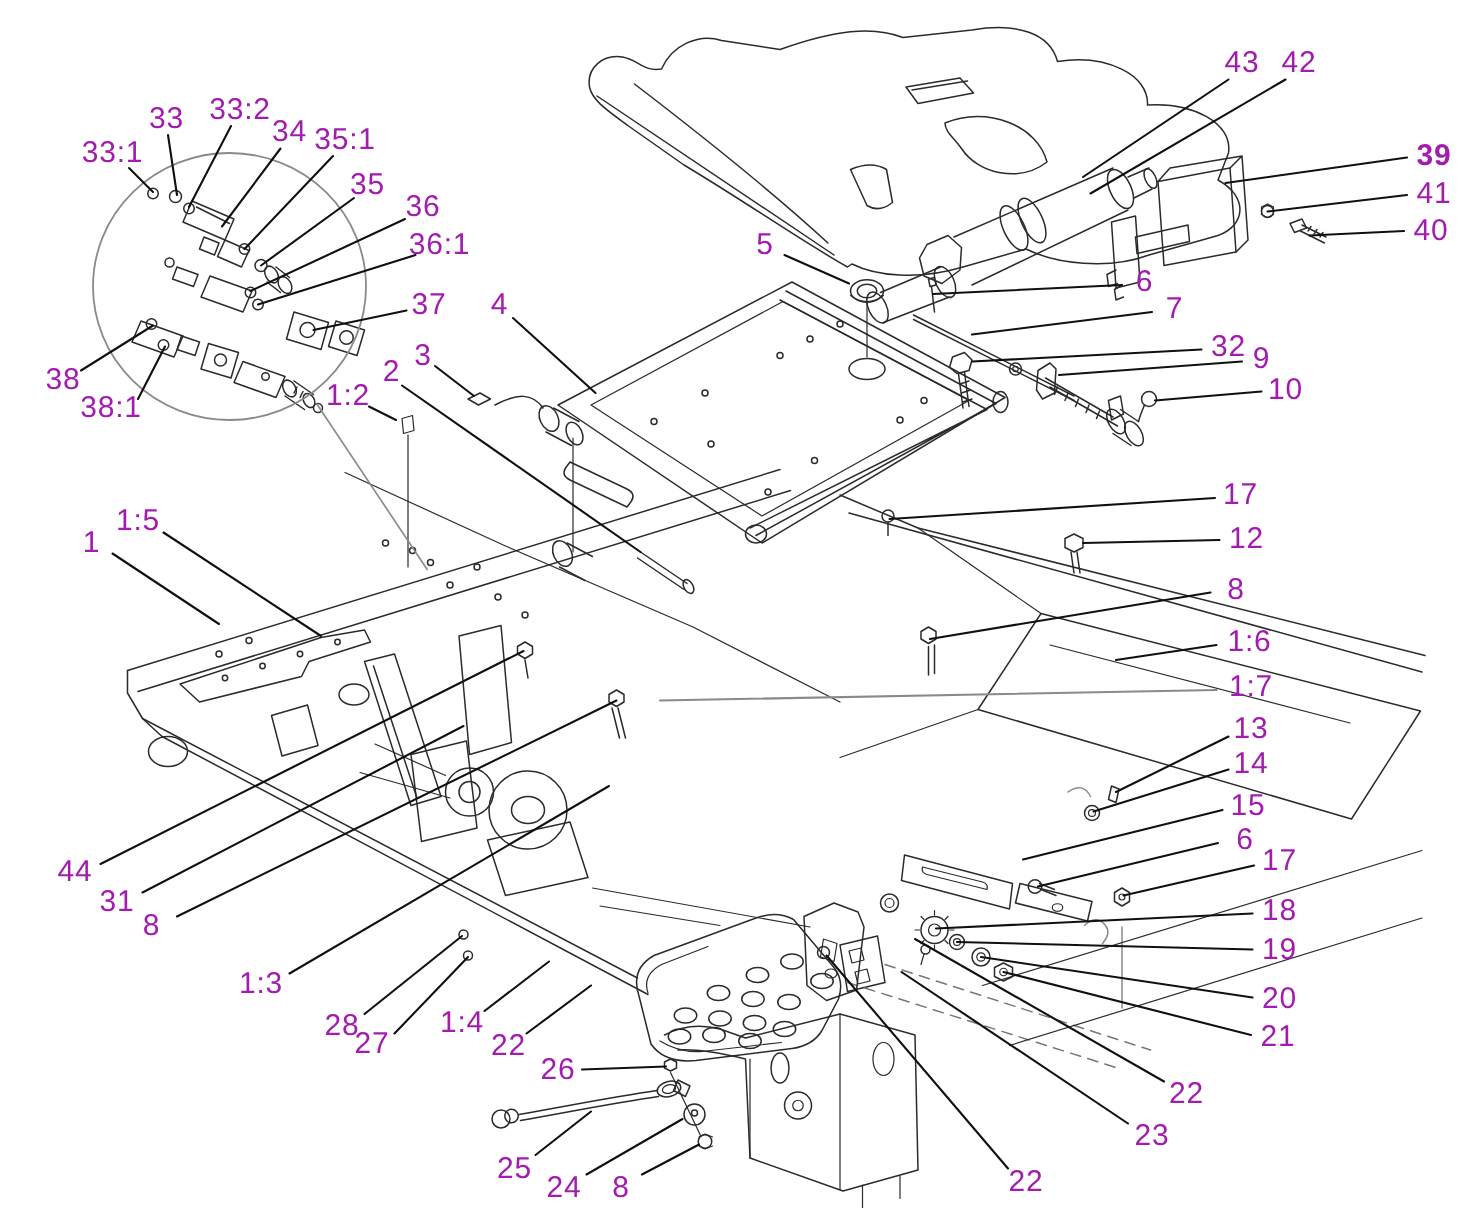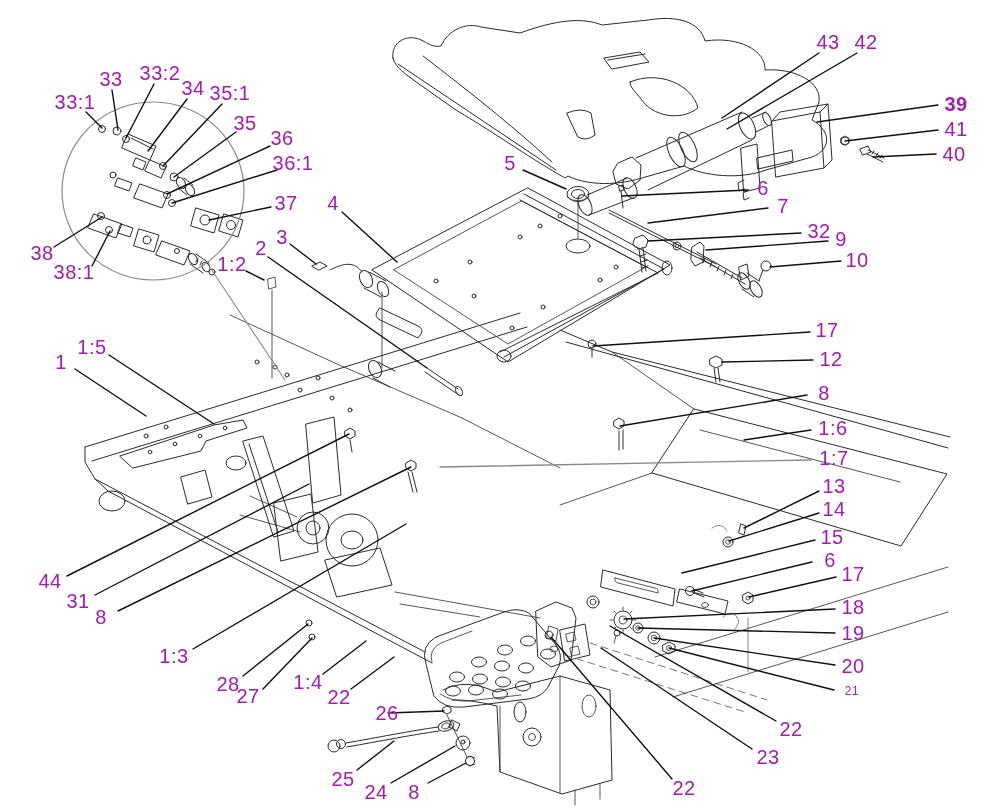--- a/index.html
+++ b/index.html
@@ -379,32 +379,32 @@
       <div class="callout" style="left: 833px; top: 428px; font-size: 20px;">1:6</div>
       <div class="callout" style="left: 834px; top: 458px; font-size: 20px;">1:7</div>
       <div class="callout" style="left: 834px; top: 486px; font-size: 20px;">13</div>
       <div class="callout" style="left: 834px; top: 509px; font-size: 20px;">14</div>
       <div class="callout" style="left: 832px; top: 537px; font-size: 20px;">15</div>
       <div class="callout" style="left: 830px; top: 560px; font-size: 20px;">6</div>
       <div class="callout" style="left: 853px; top: 574px; font-size: 20px;">17</div>
       <div class="callout" style="left: 853px; top: 607px; font-size: 20px;">18</div>
       <div class="callout" style="left: 853px; top: 633px; font-size: 20px;">19</div>
       <div class="callout" style="left: 853px; top: 666px; font-size: 20px;">20</div>
-      <div class="callout" style="left: 852px; top: 691px; font-size: 12px;">21</div>
+      <div class="callout" style="left: 852px; top: 691px; font-size: 20px;">21</div>
       <div class="callout" style="left: 791px; top: 729px; font-size: 20px;">22</div>
       <div class="callout" style="left: 768px; top: 757px; font-size: 20px;">23</div>
       <div class="callout" style="left: 684px; top: 788px; font-size: 20px;">22</div>
       <div class="callout" style="left: 92px; top: 347px; font-size: 20px;">1:5</div>
       <div class="callout" style="left: 61px; top: 362px; font-size: 20px;">1</div>
       <div class="callout" style="left: 50px; top: 581px; font-size: 20px;">44</div>
       <div class="callout" style="left: 78px; top: 601px; font-size: 20px;">31</div>
       <div class="callout" style="left: 101px; top: 617px; font-size: 20px;">8</div>
       <div class="callout" style="left: 174px; top: 656px; font-size: 20px;">1:3</div>
       <div class="callout" style="left: 228px; top: 684px; font-size: 20px;">28</div>
       <div class="callout" style="left: 248px; top: 696px; font-size: 20px;">27</div>
       <div class="callout" style="left: 308px; top: 682px; font-size: 20px;">1:4</div>
       <div class="callout" style="left: 339px; top: 697px; font-size: 20px;">22</div>
-      <div class="callout" style="left: 372px; top: 713px; font-size: 20px; margin-left: 15px;">26</div>
+      <div class="callout" style="left: 372px; top: 713px; font-size: 20px;">26</div>
       <div class="callout" style="left: 343px; top: 779px; font-size: 20px;">25</div>
       <div class="callout" style="left: 376px; top: 792px; font-size: 20px;">24</div>
       <div class="callout" style="left: 414px; top: 792px; font-size: 20px;">8</div>
     </div>
 </div>
 
 </body></html>

